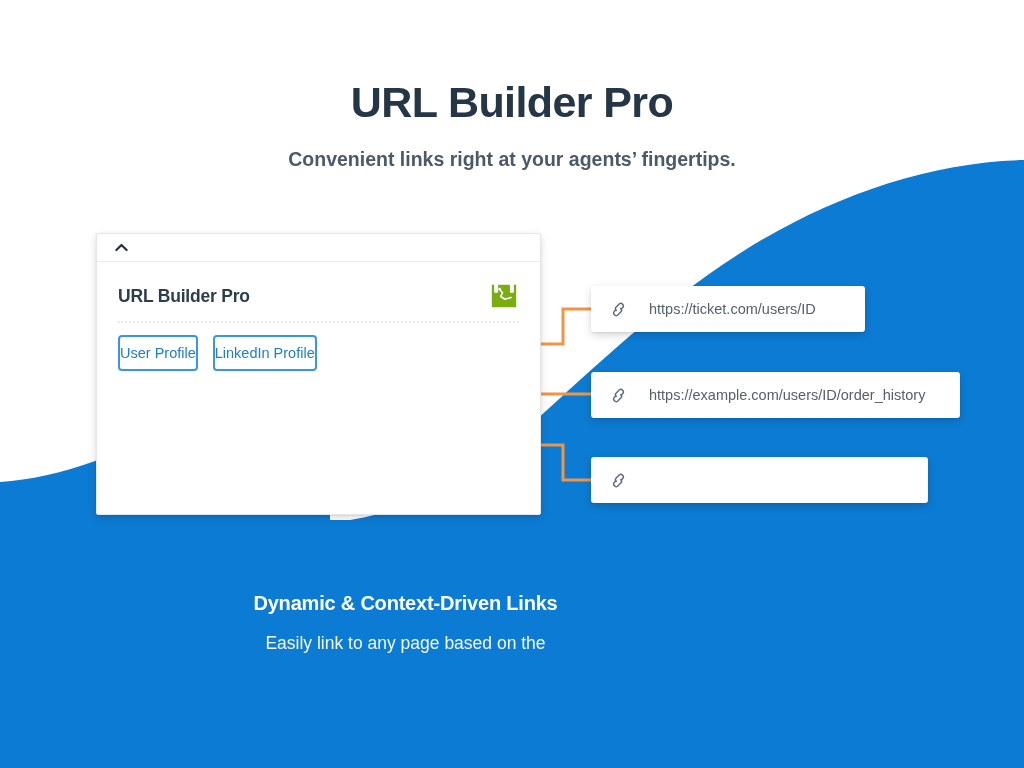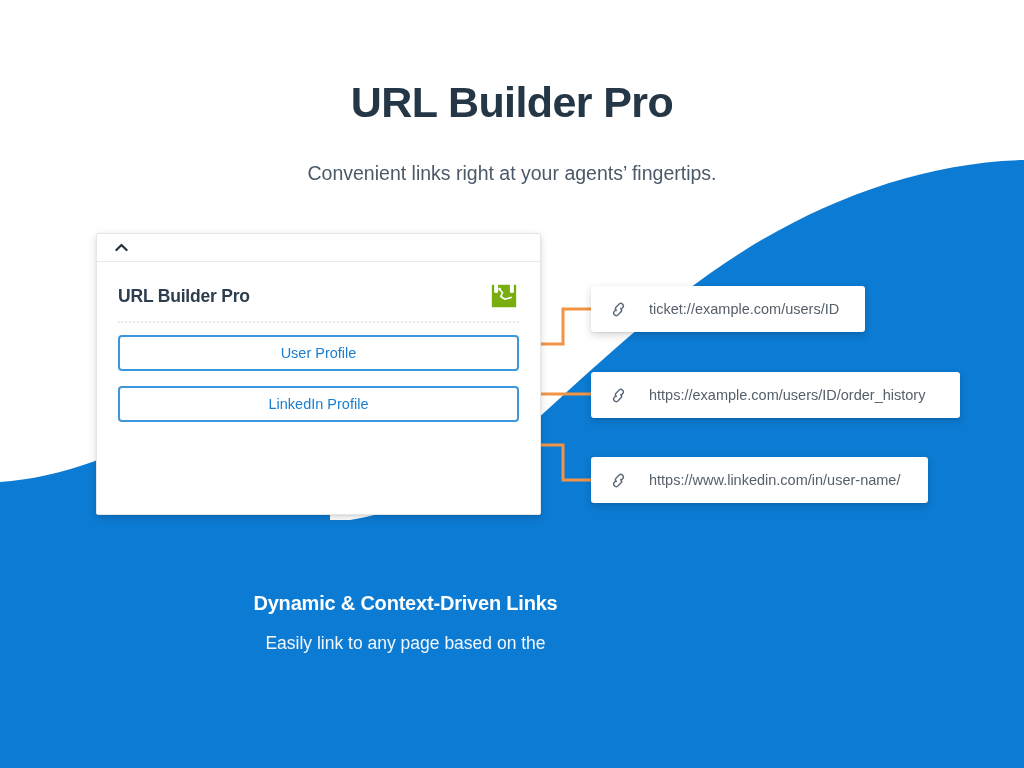--- a/index.html
+++ b/index.html
@@ -37,25 +37,25 @@
     text-align: center;
   }
   .hero-title {
     font-size: 43px;
     line-height: 52px;
     font-weight: bold;
     color: #253746;
     letter-spacing: -0.6px;
   }
   .hero-sub {
-    margin-top: 32px;
+    margin-top: 18px;
     font-size: 19.5px;
     line-height: 26px;
     color: #4b5968;
-    font-weight: normal;
+    font-weight: bold;
   }
 
   
   .card {
     position: absolute;
     left: 96px; top: 233px;
     width: 445px; height: 282px;
     background: #ffffff;
     border: 1px solid #e4e6e8;
     border-radius: 2px;
@@ -90,21 +90,21 @@
   }
   .app-logo { width: 30px; height: 30px; display: block; }
   .dotted {
     margin-top: 8px;
     height: 1px;
     border-top: 2px dotted #e9eaeb;
   }
   .btn-list {
     margin-top: 12px;
     display: flex;
-    flex-direction: column;
+    flex-direction: row;
     gap: 15px;
   }
   .link-btn {
     height: 36px;
     border: 2px solid #3b97dd;
     border-radius: 4px;
     background: #ffffff;
     color: #1b7ed0;
     font-size: 14.5px;
     font-family: "Liberation Sans", sans-serif;
@@ -227,41 +227,40 @@
     </div>
   </div>
 
   <div class="chip" id="chip0">
     <svg class="lnk" viewBox="0 0 20 20">
       <g fill="none" stroke="#5d6a78" stroke-width="1.5" stroke-linecap="round">
         <path d="M7.6 11.1 a2.7 2.7 0 0 1 0 -3.8 l3.1 -3.1 a2.7 2.7 0 0 1 3.8 3.8 l-1.6 1.6"></path>
         <path d="M12.4 8.9 a2.7 2.7 0 0 1 0 3.8 l-3.1 3.1 a2.7 2.7 0 0 1 -3.8 -3.8 l1.6 -1.6"></path>
       </g>
     </svg>
-    <span class="url">ticket://example.com/users/ID</span>
+    <span class="url">https://ticket.com/users/ID</span>
   </div>
 
   <div class="chip" id="chip1">
     <svg class="lnk" viewBox="0 0 20 20">
       <g fill="none" stroke="#5d6a78" stroke-width="1.5" stroke-linecap="round">
         <path d="M7.6 11.1 a2.7 2.7 0 0 1 0 -3.8 l3.1 -3.1 a2.7 2.7 0 0 1 3.8 3.8 l-1.6 1.6"></path>
         <path d="M12.4 8.9 a2.7 2.7 0 0 1 0 3.8 l-3.1 3.1 a2.7 2.7 0 0 1 -3.8 -3.8 l1.6 -1.6"></path>
       </g>
     </svg>
     <span class="url">https://example.com/users/ID/order_history</span>
   </div>
 
   <div class="chip" id="chip2">
     <svg class="lnk" viewBox="0 0 20 20">
       <g fill="none" stroke="#5d6a78" stroke-width="1.5" stroke-linecap="round">
         <path d="M7.6 11.1 a2.7 2.7 0 0 1 0 -3.8 l3.1 -3.1 a2.7 2.7 0 0 1 3.8 3.8 l-1.6 1.6"></path>
         <path d="M12.4 8.9 a2.7 2.7 0 0 1 0 3.8 l-3.1 3.1 a2.7 2.7 0 0 1 -3.8 -3.8 l1.6 -1.6"></path>
       </g>
     </svg>
-    <span class="url">https://www.linkedin.com/in/user-name/</span>
   </div>
 
   <div class="footer">
     <div class="footer-title">Dynamic &amp; Context-Driven Links</div>
     <div class="footer-sub">
       <span>Easily link to any page based on the</span><br>
     </div>
   </div>
 
 </div>

